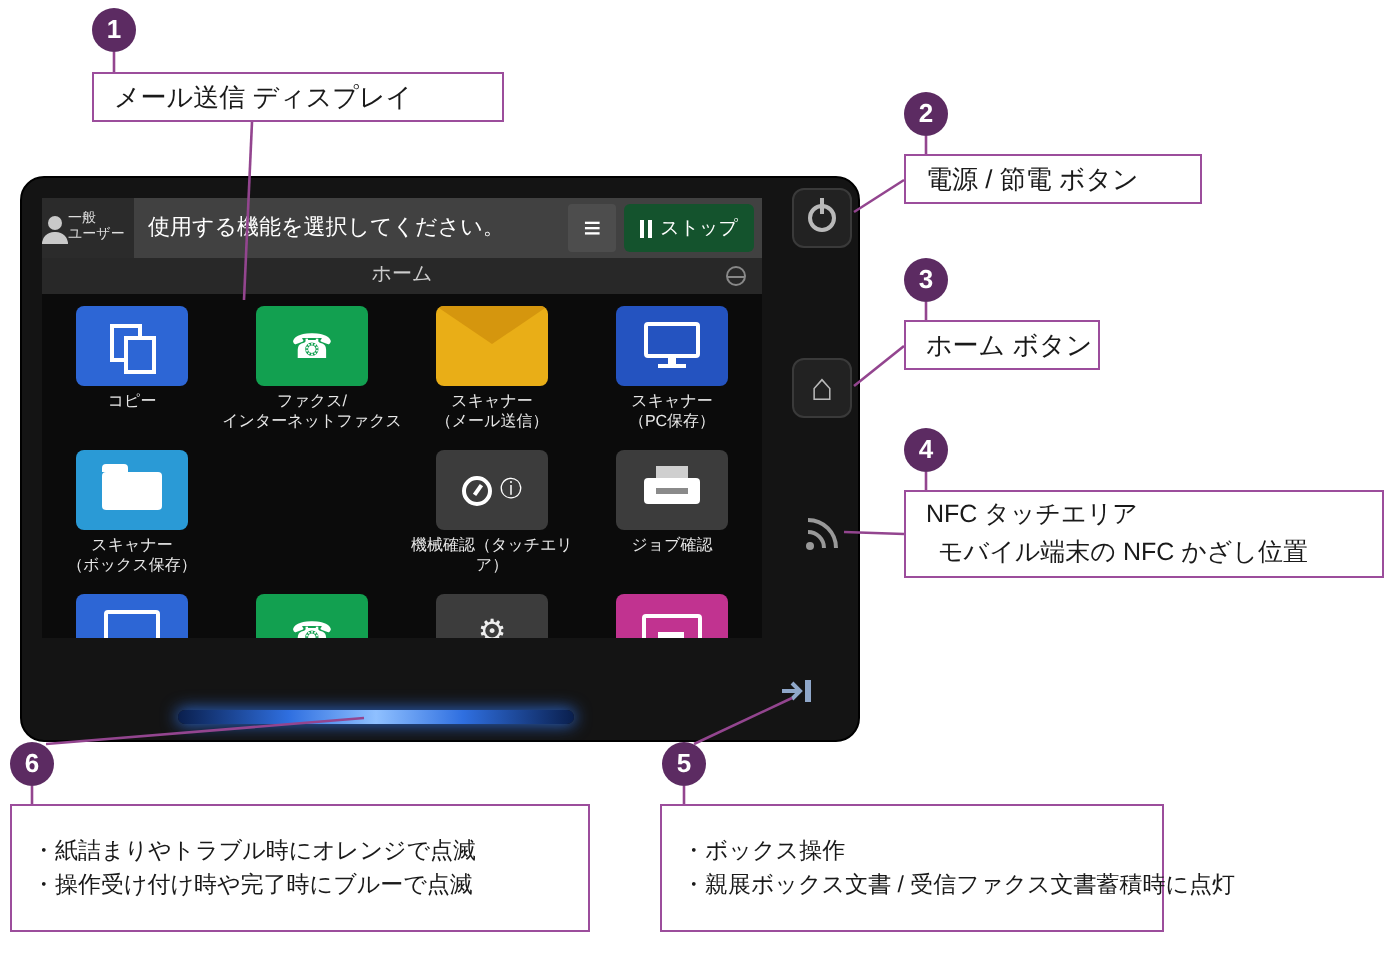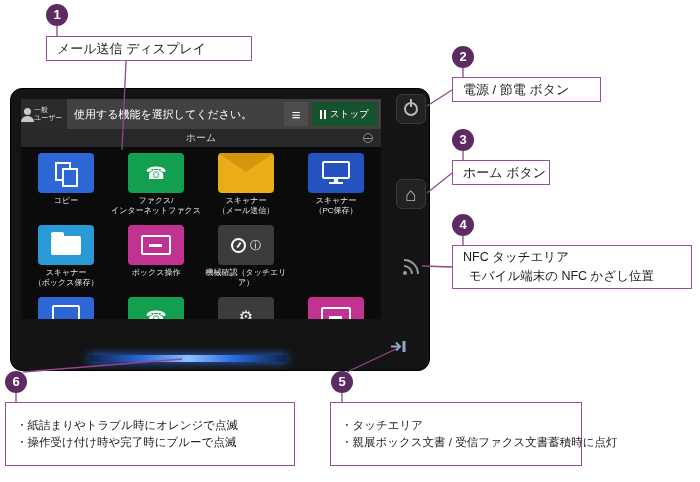--- a/index.html
+++ b/index.html
@@ -138,34 +138,34 @@
 （PC保存）</span>
         </div>
 
         <div class="cell" style="left:0;top:78px">
           <div class="tile t-cyan">
               <span class="g-folder"></span>
             </div>
           <span class="app-label">スキャナー
 （ボックス保存）</span>
         </div>
-        <div class="cell" style="left:90px;top:78px">
-          <div class="tile t-mag">
-              <span class="g-drawer"></span>
-            </div>
-          <span class="app-label">ボックス操作</span>
-        </div>
         <div class="cell" style="left:180px;top:78px">
           <div class="tile t-dark">
             <span class="g-meter">
                 <span class="g-gauge"></span>
                 <span class="g-info">ⓘ</span>
               </span>
           </div>
           <span class="app-label">機械確認（タッチエリア）</span>
+        </div>
+        <div class="cell" style="left:270px;top:78px">
+          <div class="tile t-dark">
+              <span class="g-print"></span>
+            </div>
+          <span class="app-label">ジョブ確認</span>
         </div>
 
         <div class="cell" style="left:0;top:150px">
           <div class="tile t-blue">
               <span class="g-mon"></span>
             </div>
         </div>
         <div class="cell" style="left:90px;top:150px">
           <div class="tile t-green">
               <span class="g-phone">☎</span>
@@ -238,21 +238,21 @@
   </div>
 
   <div class="badge" style="left:452px;top:214px">4</div>
   <div class="cbox multi" style="left:452px;top:245px;width:240px;height:44px">
     <span class="ttl">NFC タッチエリア</span>
     <span class="ttl indent">モバイル端末の NFC かざし位置</span>
   </div>
 
   <div class="badge" style="left:331px;top:371px">5</div>
   <div class="cbox multi" style="left:330px;top:402px;width:252px;height:64px">
-    <span class="blt">・タッチエリア</span>
+    <span class="blt">・ボックス操作</span>
     <span class="blt">・親展ボックス文書 / 受信ファクス文書蓄積時に点灯</span>
   </div>
 
   <div class="badge" style="left:5px;top:371px">6</div>
   <div class="cbox multi" style="left:5px;top:402px;width:290px;height:64px">
     <span class="blt">・紙詰まりやトラブル時にオレンジで点滅</span>
     <span class="blt">・操作受け付け時や完了時にブルーで点滅</span>
   </div>
 
 </div>

